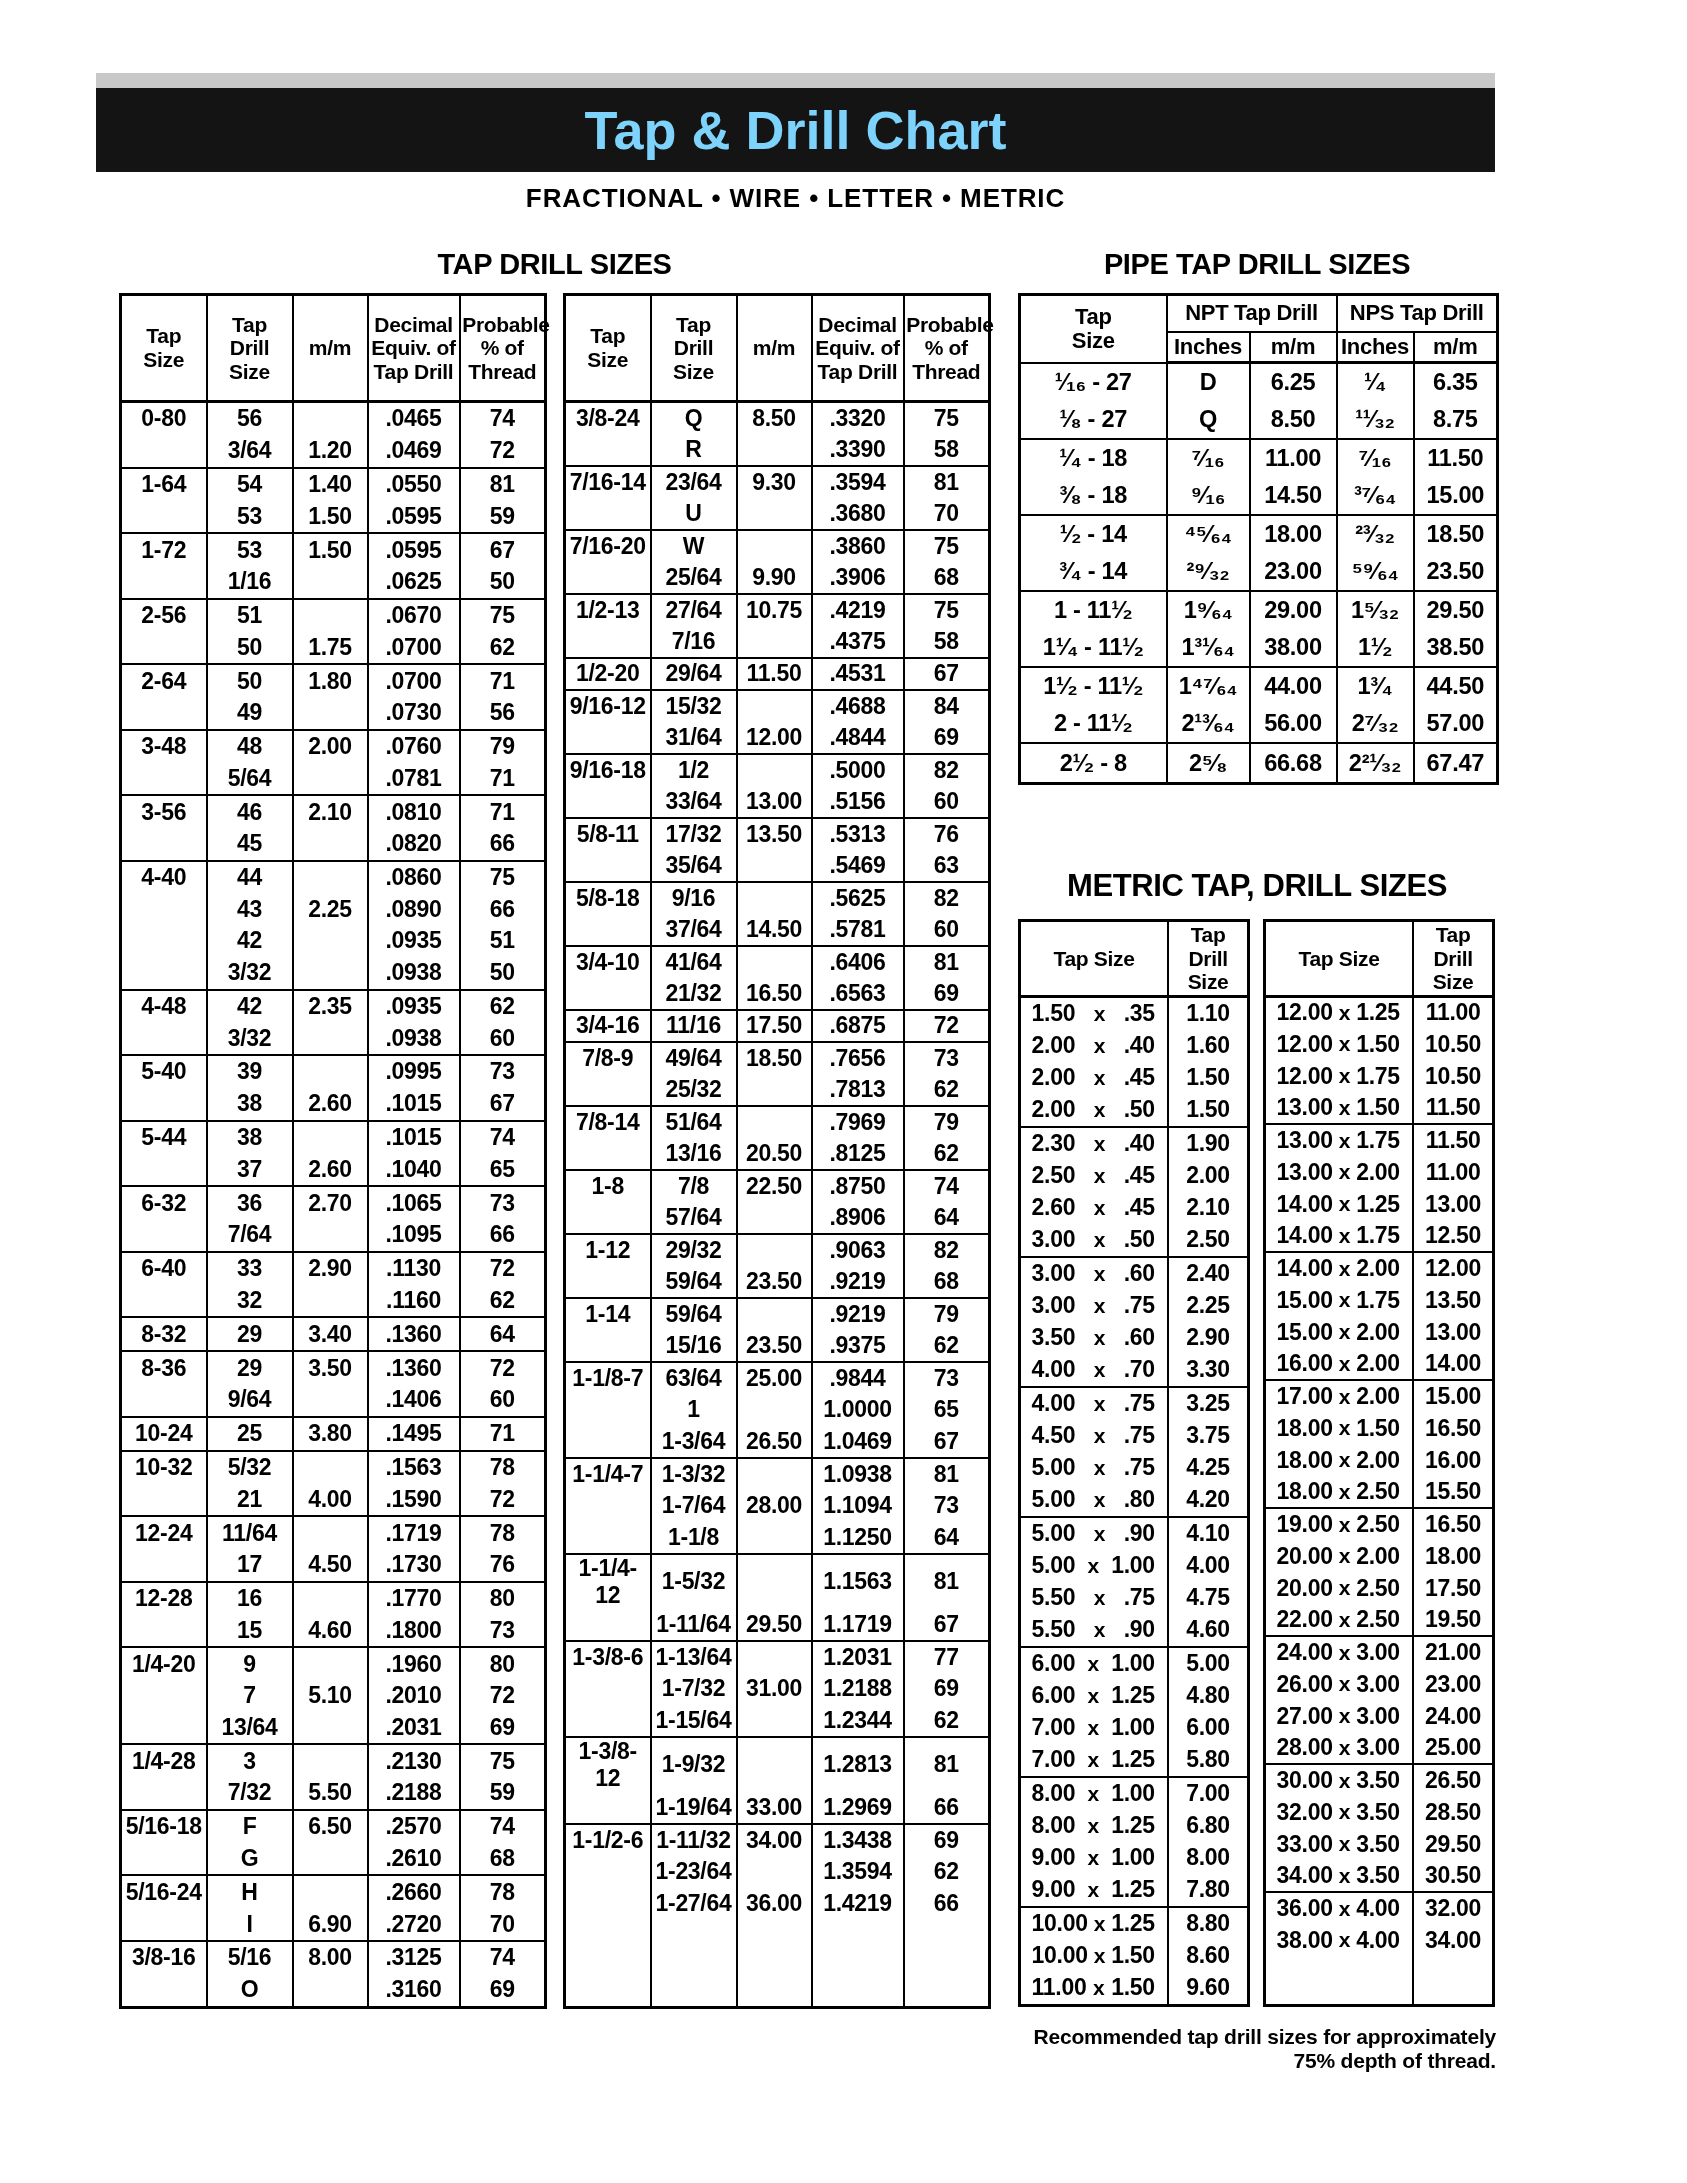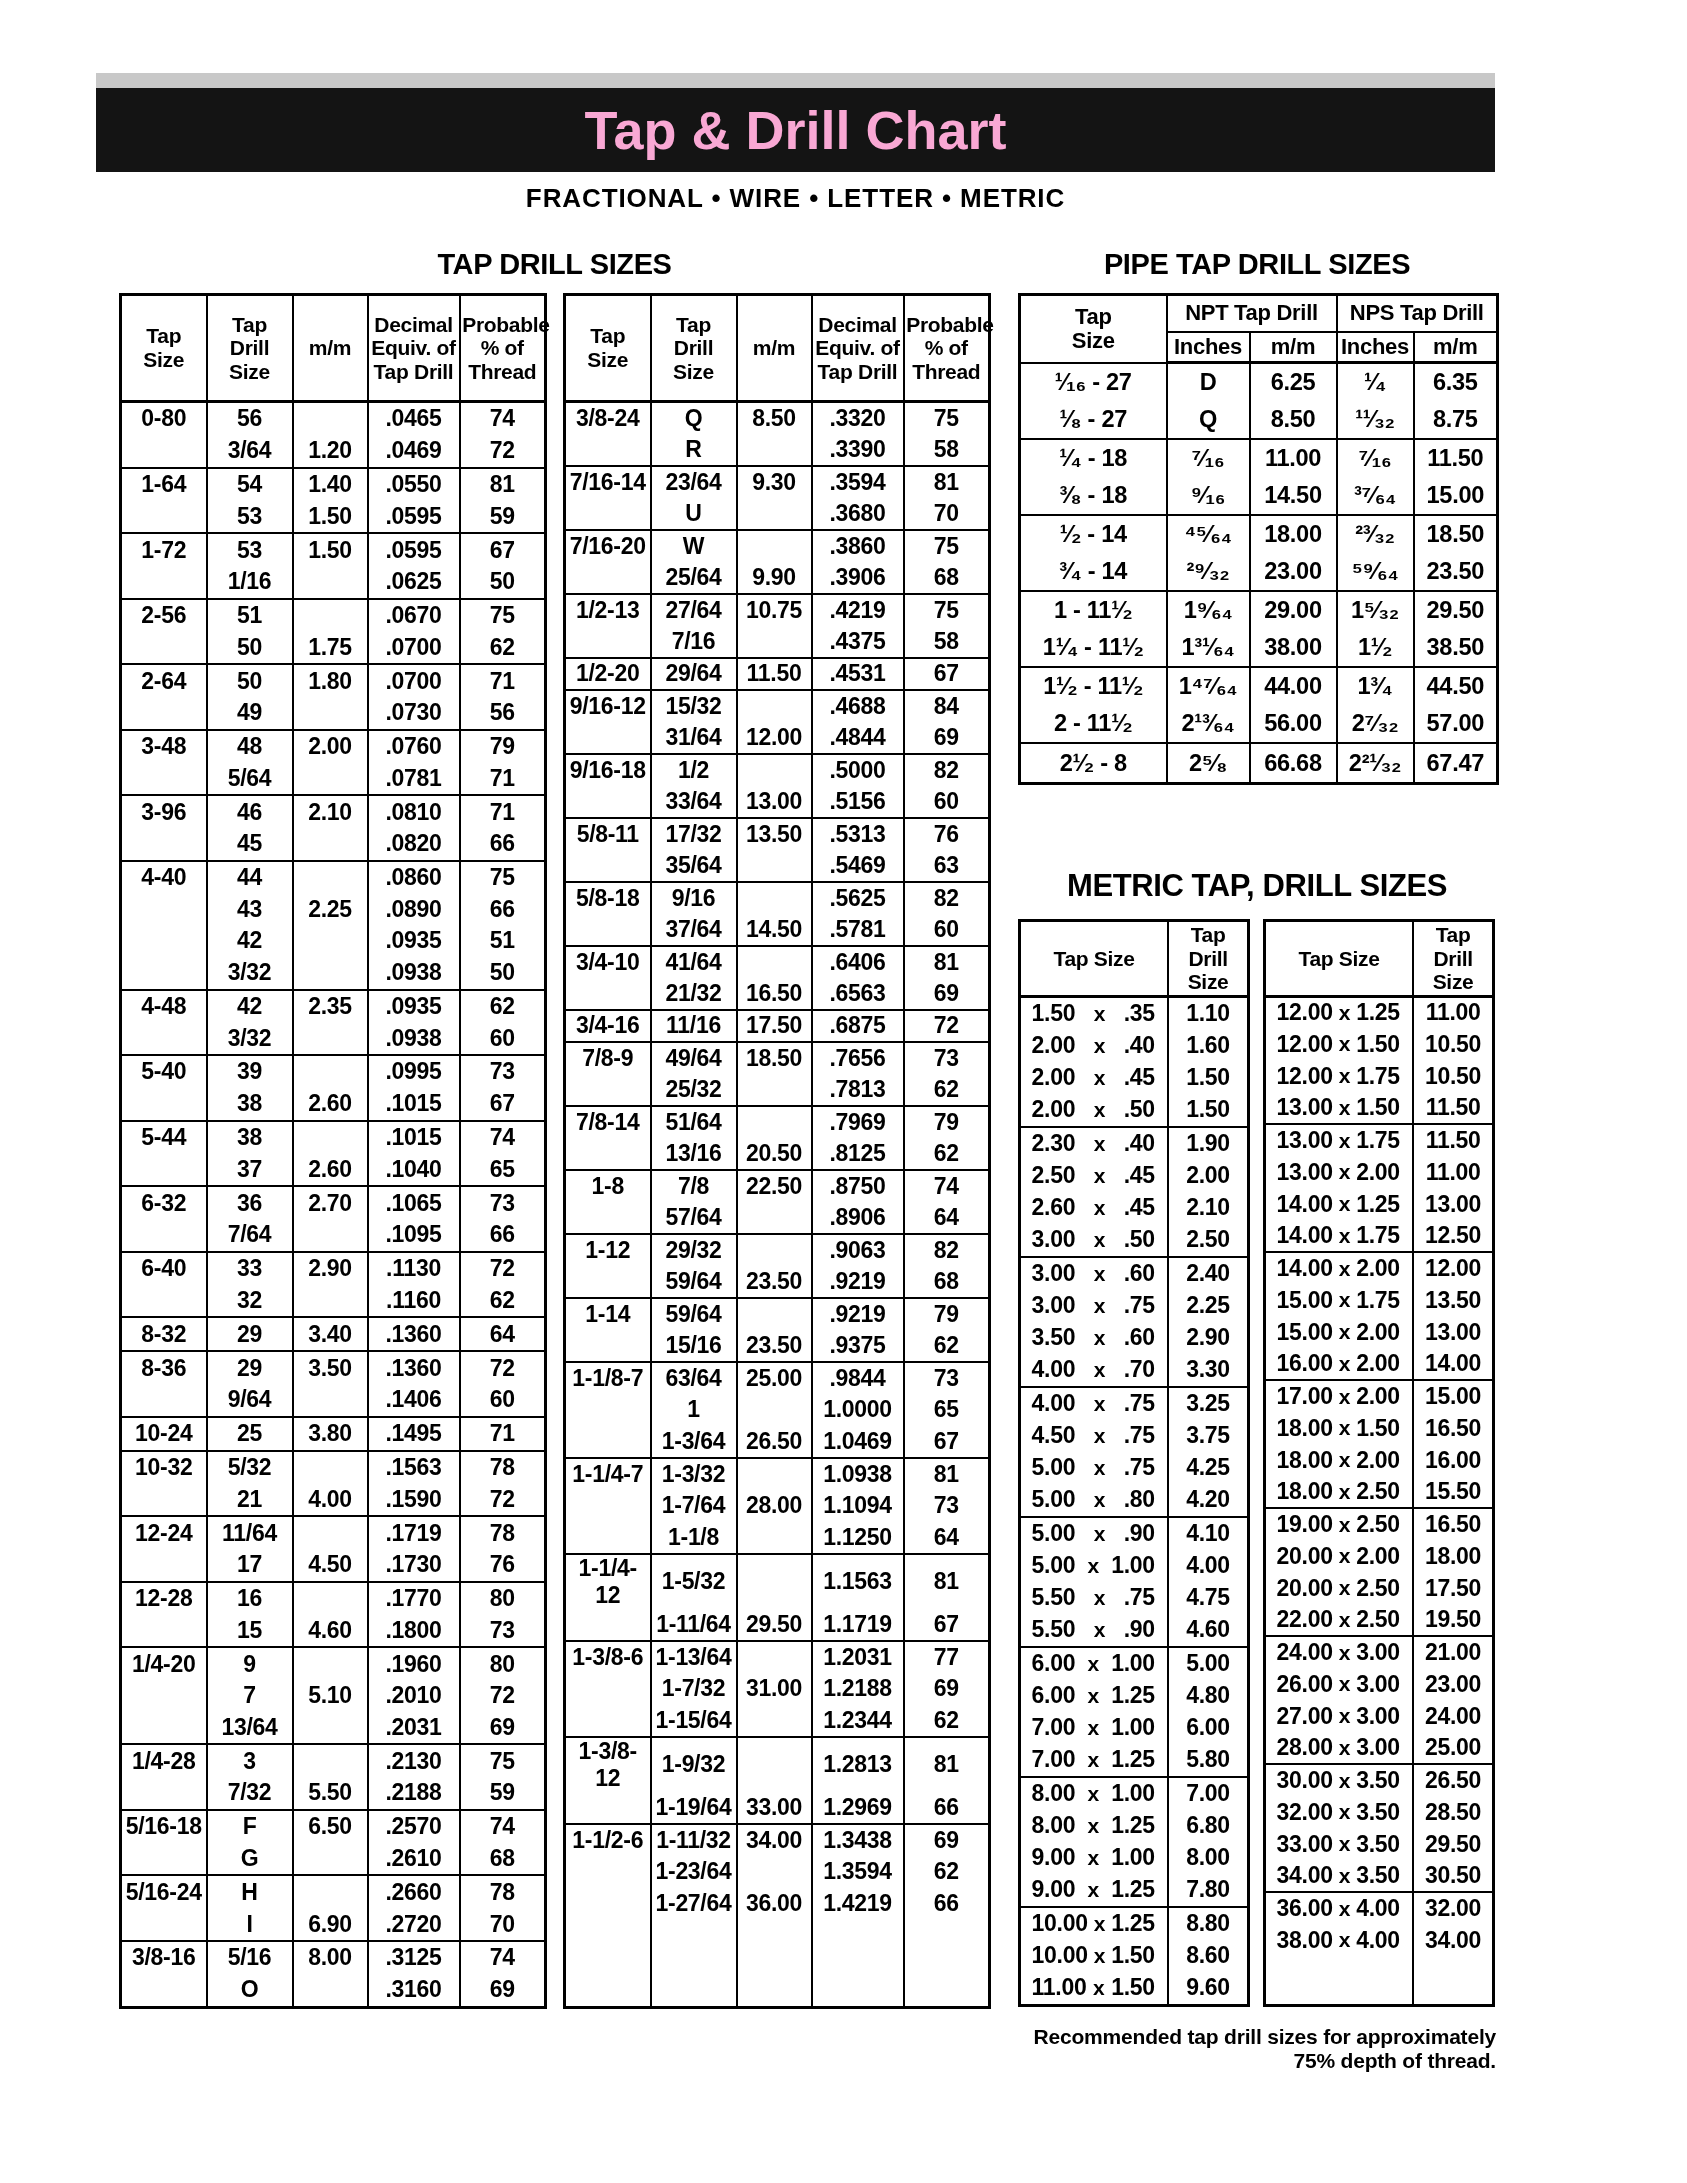--- a/index.html
+++ b/index.html
@@ -4,21 +4,21 @@
 <style>
   html,body{margin:0;padding:0;}
   body{
     width:1687px;height:2184px;position:relative;background:#ffffff;color:#000;
     font-family:"Liberation Sans","DejaVu Sans",sans-serif;overflow:hidden;
   }
   .abs{position:absolute;}
   #gray-strip{left:96px;top:73px;width:1399px;height:15px;background:#c8c8c8;}
   #banner{left:96px;top:88px;width:1399px;height:84px;background:#141414;
     display:flex;align-items:center;justify-content:center;}
-  #page-title{color:#f9a8d4;font-size:54px;font-weight:700;letter-spacing:0px;}
+  #page-title{color:#7dd3fc;font-size:54px;font-weight:700;letter-spacing:0px;}
   #subtitle{left:96px;top:183px;width:1399px;text-align:center;
     font-size:26px;font-weight:700;letter-spacing:0.9px;}
   .sec-heading{font-size:29px;font-weight:700;letter-spacing:-0.4px;text-align:center;}
   #heading-tap{left:119px;top:248px;width:871px;}
   #heading-pipe{left:1018px;top:248px;width:478px;}
   #heading-metric{left:1018px;top:868px;width:478px;font-size:31px;font-weight:700;
     letter-spacing:-0.4px;text-align:center;}
   #footnote{left:1018px;top:2025px;width:478px;text-align:right;
     font-size:21px;font-weight:700;letter-spacing:-0.2px;}
 
@@ -193,21 +193,21 @@
         <td>79</td>
       </tr>
       <tr class="data">
         <td class="tap"></td>
         <td>5/64</td>
         <td></td>
         <td>.0781</td>
         <td>71</td>
       </tr>
       <tr class="data gs">
-        <td class="tap">3-96</td>
+        <td class="tap">3-56</td>
         <td>46</td>
         <td>2.10</td>
         <td>.0810</td>
         <td>71</td>
       </tr>
       <tr class="data">
         <td class="tap"></td>
         <td>45</td>
         <td></td>
         <td>.0820</td>

